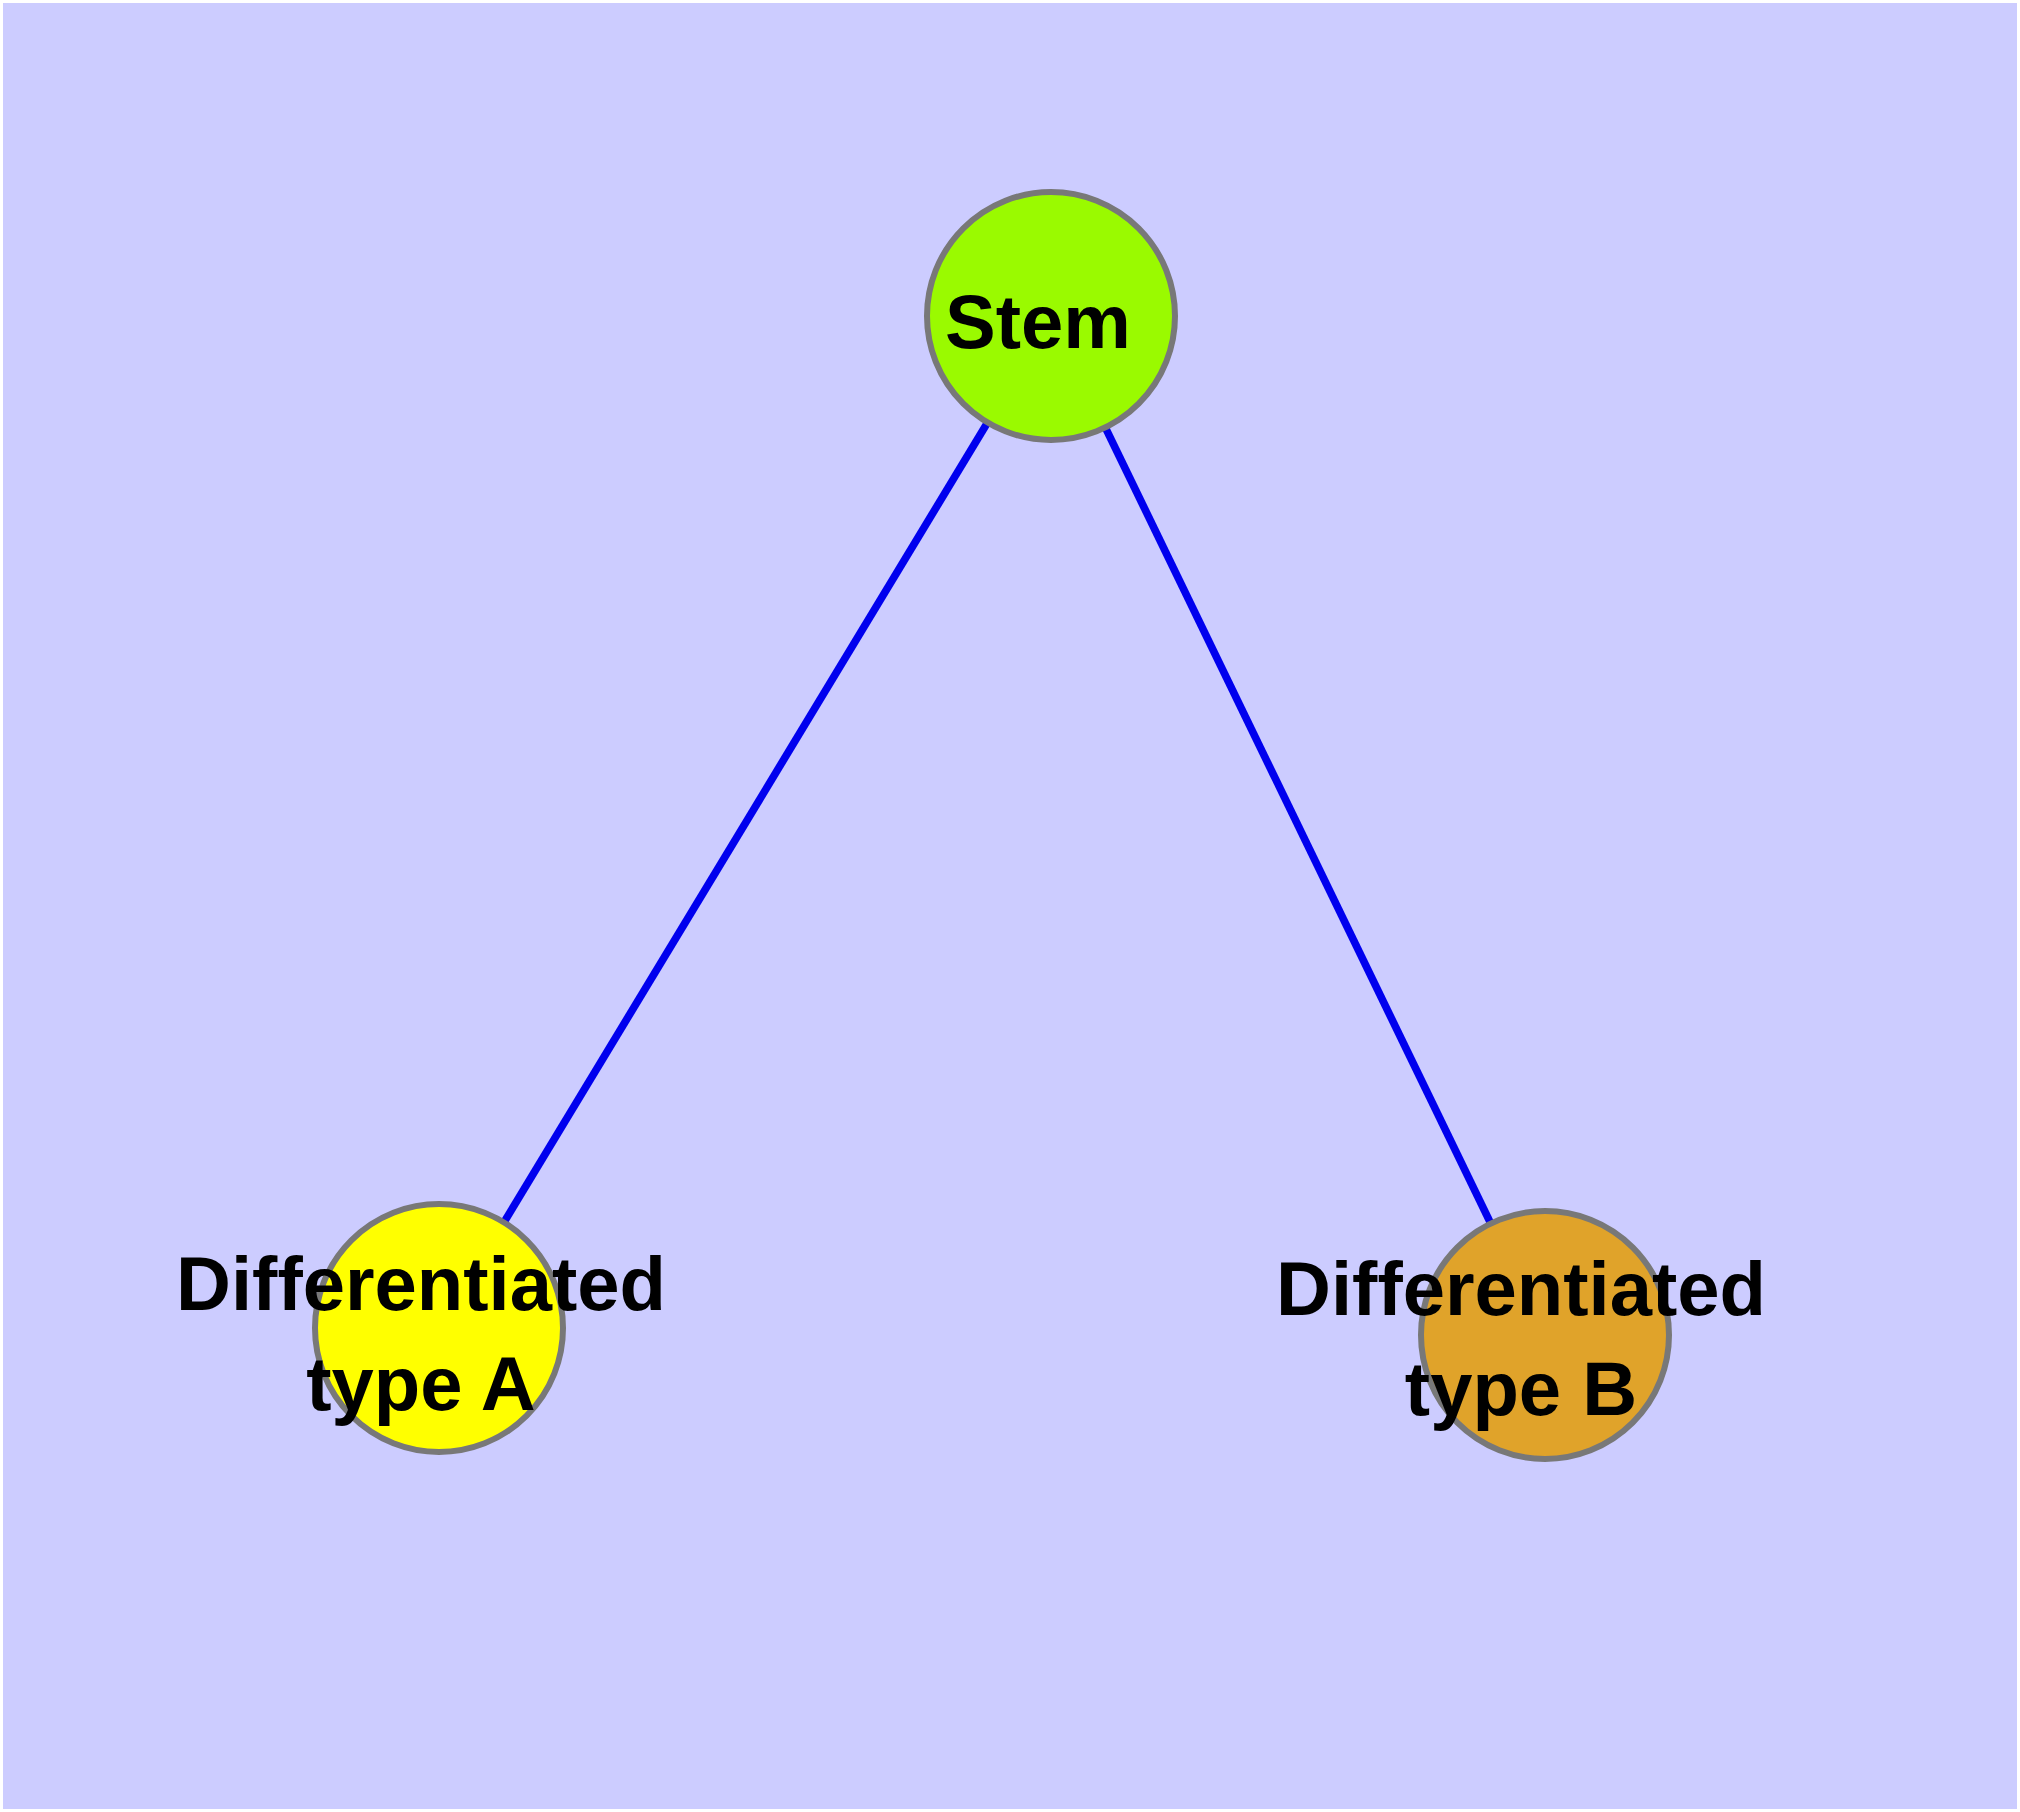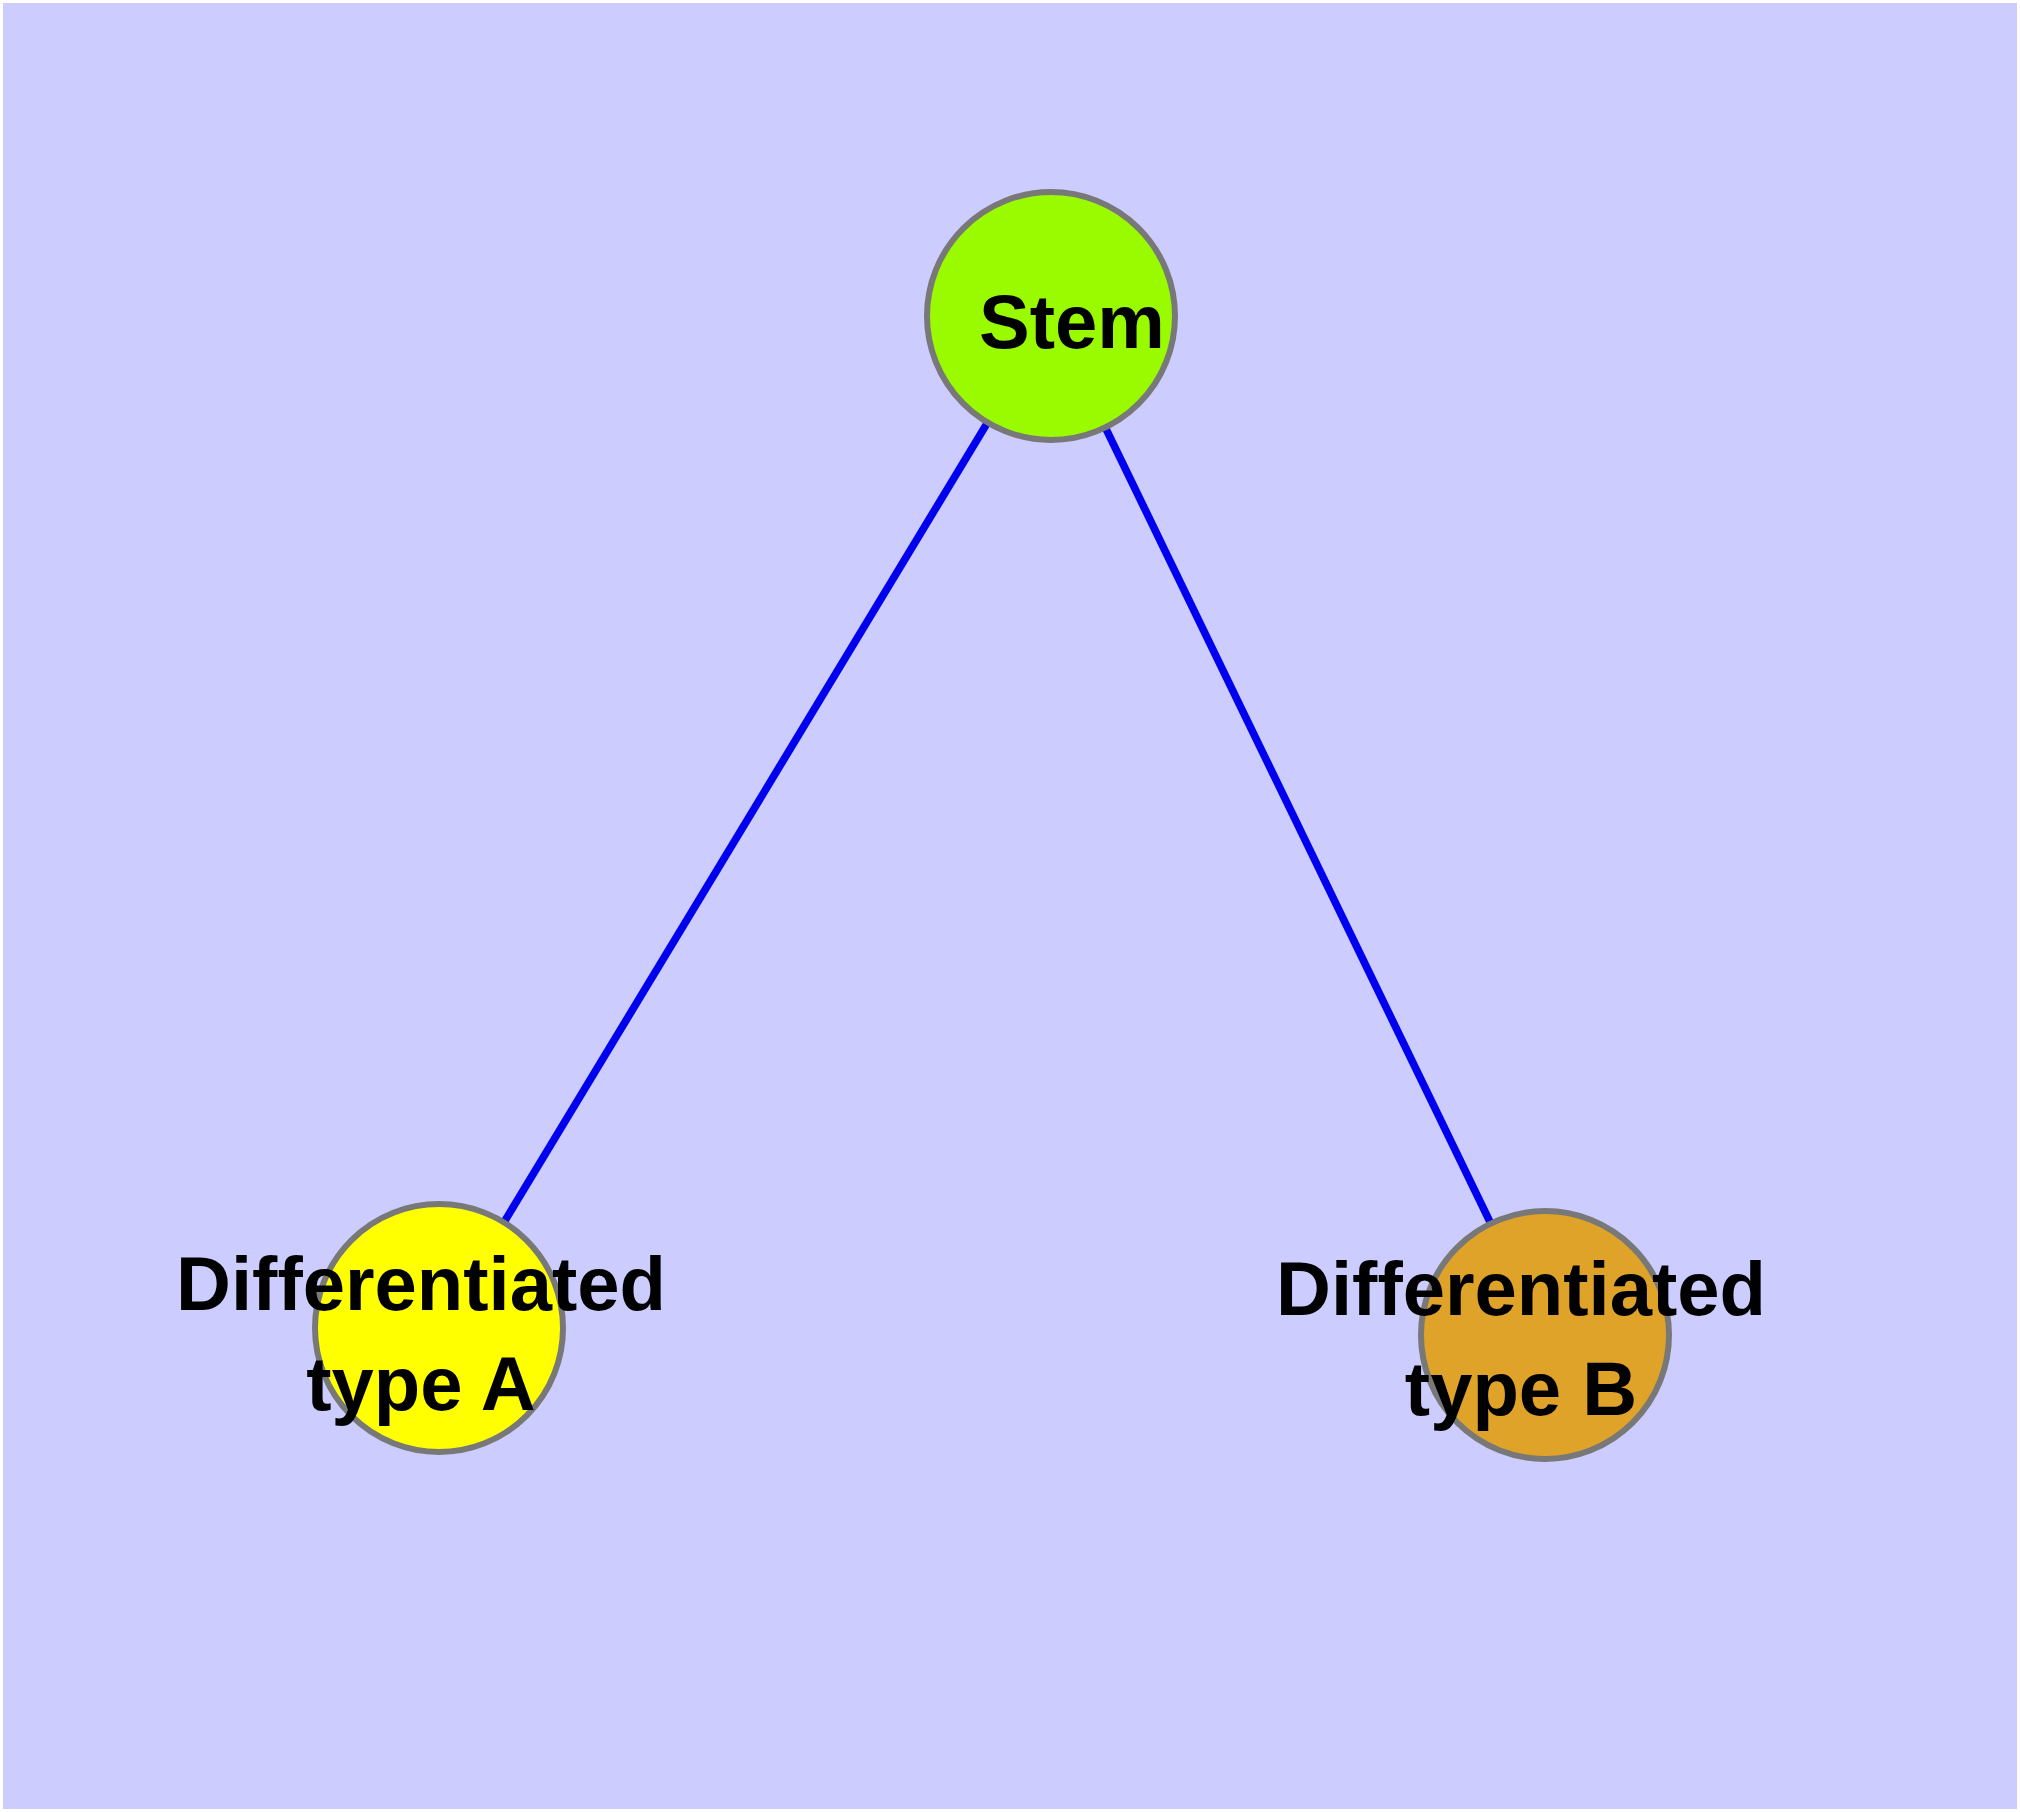--- a/index.html
+++ b/index.html
@@ -43,21 +43,21 @@
     position: absolute;
     transform: translate(-50%, -50%);
     z-index: 3;
     font-size: 76px;
     font-weight: bold;
     line-height: 100px;
     text-align: center;
     white-space: pre-line;
     color: #000000;
   }
-  #label-stem   { left: 1069px; top:  319px; }
+  #label-stem   { left: 1035px; top:  319px; }
   #label-type-a { left:  418px; top: 1331px; }
   #label-type-b { left: 1518px; top: 1336px; }
 </style>
 </head>
 <body>
 
 <div class="page" style="background: rgb(204, 204, 255); border-color: rgb(255, 255, 255);">
 
   <svg class="edges-layer" width="2021" height="1812" viewBox="0 0 2384 2138" xmlns="http://www.w3.org/2000/svg">
     <line class="edge" x1="1237" y1="370" x2="515" y2="1564" stroke="#0000EE"></line>

